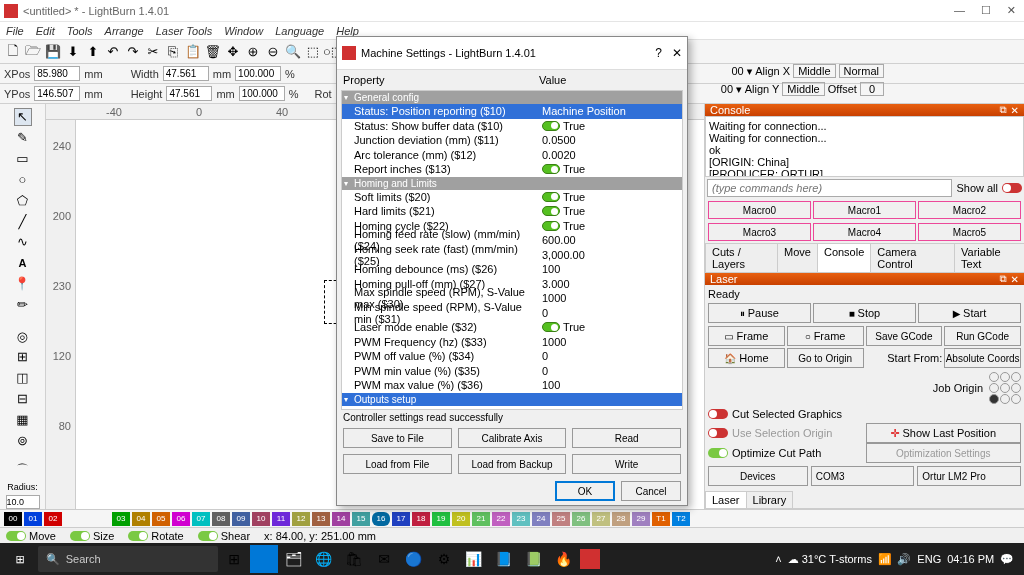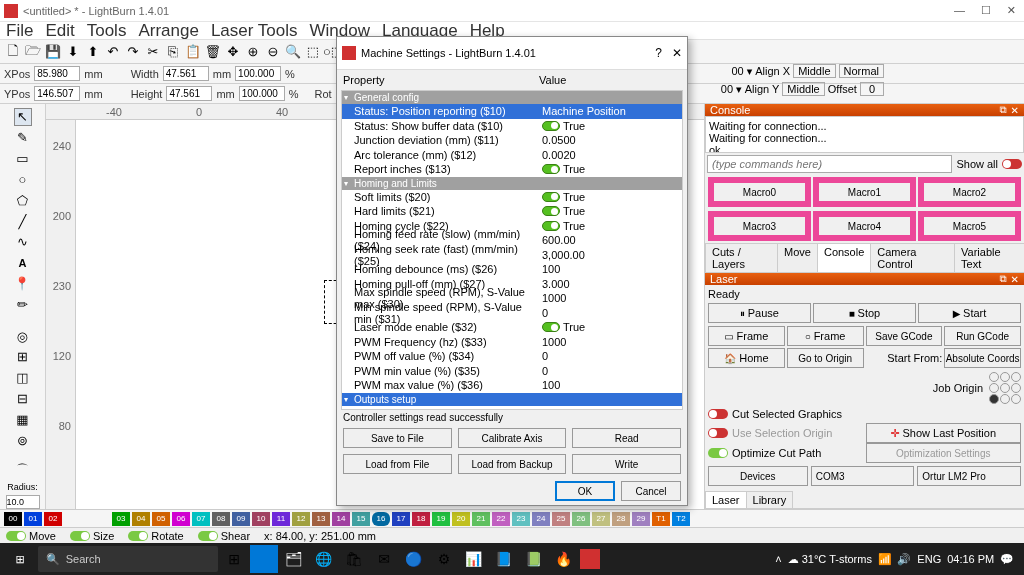--- a/index.html
+++ b/index.html
@@ -7,21 +7,21 @@
 
 
 .titlebar { height: 22px; background: #fff; display: flex; align-items: center; padding: 0 4px; border-bottom: 1px solid #e5e5e5; }
 .titlebar .app-icon { width: 14px; height: 14px; background: #d03030; margin-right: 5px; }
 .titlebar .title { flex: 1; color: #666; font-size: 11px; }
 .titlebar .win-btns { display: flex; gap: 16px; margin-right: 4px; color: #555; }
 .titlebar .win-btns span { cursor: default; }
 
 
 .menubar { height: 18px; background: #fff; display: flex; gap: 12px; padding: 0 6px; align-items: center; border-bottom: 1px solid #e0e0e0; color: #333; }
-.menubar span { font-size: 17px; }
+.menubar span { font-size: 11px; font-style: italic; }
 
 
 .toolbar { height: 24px; background: #f5f5f5; display: flex; align-items: center; padding: 0 4px; gap: 2px; border-bottom: 1px solid #d0d0d0; }
 .toolbar .tbtn { width: 18px; height: 18px; display: inline-flex; align-items: center; justify-content: center; font-size: 13px; }
 
 
 .coordbar { height: 20px; background: #f5f5f5; display: flex; align-items: center; padding: 0 4px; gap: 4px; border-bottom: 1px solid #d0d0d0; font-size: 10px; }
 .coordbar input { width: 46px; height: 15px; font-size: 10px; border: 1px solid #aaa; padding: 0 2px; }
 .coordbar .lbl { color: #333; }
 
@@ -38,21 +38,21 @@
 
 .right-panel { width: 320px; background: #f0f0f0; border-left: 1px solid #ccc; display: flex; flex-direction: column; }
 .panel-header { background: linear-gradient(#e86010, #c84000); color: #fff; height: 16px; display: flex; align-items: center; padding: 0 5px; font-size: 11px; }
 .panel-header .spacer { flex: 1; }
 .panel-header .pbtn { font-size: 10px; margin-left: 4px; }
 .console-body { background: #fff; height: 120px; overflow: auto; padding: 3px; font-family: monospace; font-size: 10px; line-height: 12px; border: 1px solid #ccc; }
 .console-body div { white-space: nowrap; }
 .cmd-row { display: flex; align-items: center; padding: 2px; gap: 4px; }
 .cmd-row input { flex: 1; height: 18px; border: 1px solid #aaa; padding: 0 4px; font-style: italic; color: #888; }
 .macro-row { display: flex; padding: 2px; }
-.macro-row button { flex: 1; height: 30px; border: 6px solid #ec4899; background: #f0f0f0; font-size: 10px; margin: 0 1px; }
+.macro-row button { flex: 1; height: 18px; border: 1px solid #ec4899; background: #f0f0f0; font-size: 10px; margin: 0 1px; }
 .tab-row { display: flex; border-bottom: 1px solid #ccc; font-size: 10px; }
 .tab-row .tab { padding: 2px 6px; border: 1px solid #ccc; border-bottom: none; background: #eee; margin-right: -1px; }
 .tab-row .tab.active { background: #fff; }
 
 .laser-body { padding: 3px; font-size: 10px; }
 .laser-btns { display: flex; gap: 2px; margin-bottom: 3px; }
 .laser-btns button, .laser-body button { height: 20px; border: 1px solid #999; background: #f0f0f0; font-size: 10px; flex: 1; }
 .laser-grid { display: grid; grid-template-columns: 1fr 1fr 1fr 1fr; gap: 2px; margin-bottom: 3px; }
 .chk-row { display: flex; align-items: center; gap: 4px; margin: 3px 0; font-size: 10px; }
 .toggle { width: 20px; height: 10px; border-radius: 5px; display: inline-block; position: relative; }

